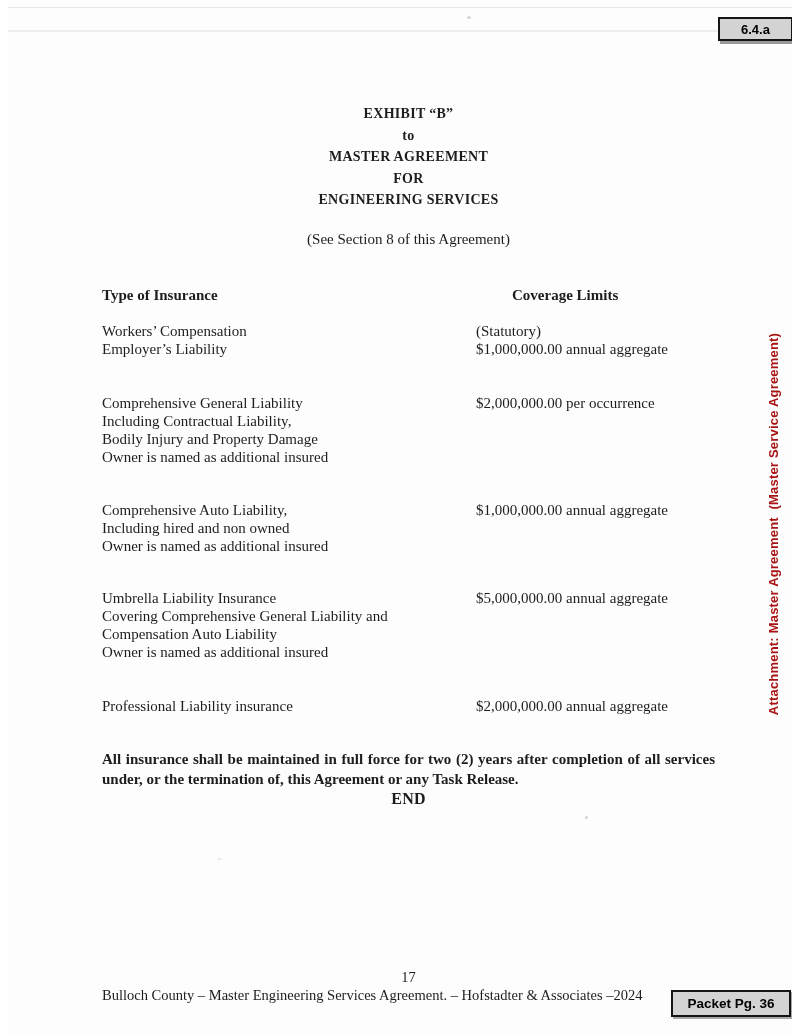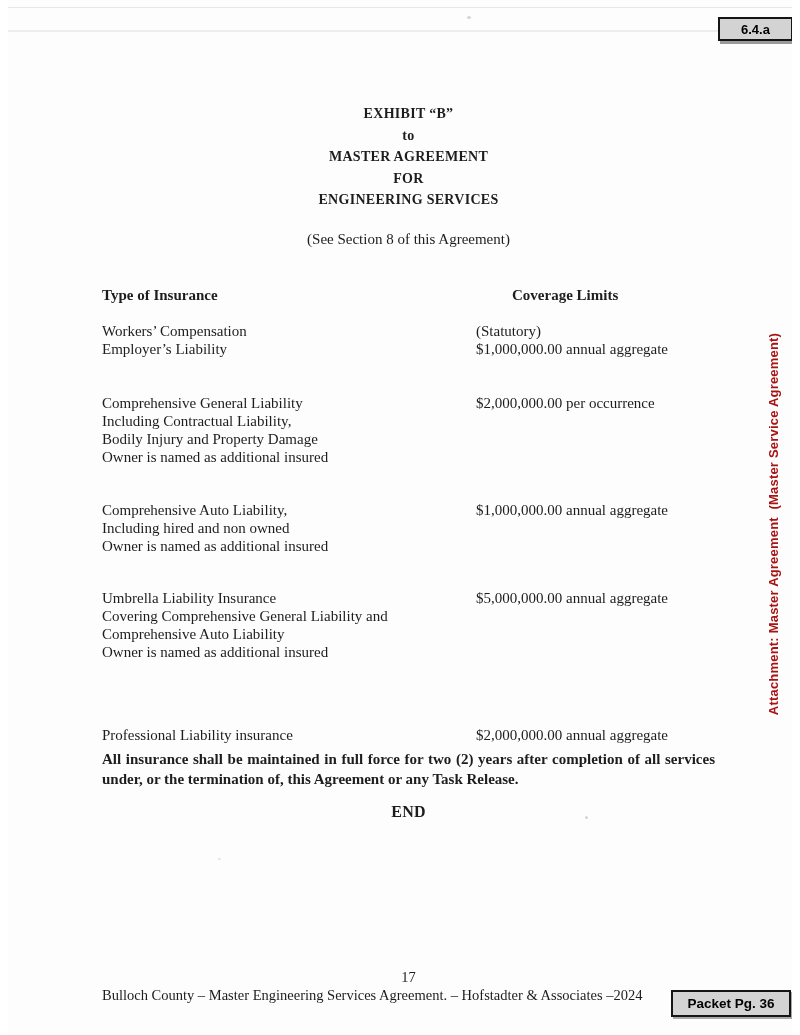--- a/index.html
+++ b/index.html
@@ -39,21 +39,21 @@
     position:absolute;left:94px;width:612px;
     display:grid;grid-template-columns:374px 1fr;
     font-size:15px;line-height:18px;
   }
   .thead{font-weight:bold;gap:36px;}
   .cell > div{white-space:nowrap;}
 
   
   .closing{position:absolute;left:94px;top:750px;width:613px;}
   .closing-par{font-weight:bold;font-size:15px;line-height:19.5px;text-align:justify;margin:0;}
-  .end-label{font-weight:bold;font-size:16px;text-align:center;margin-top:14px;letter-spacing:.3px;}
+  .end-label{font-weight:bold;font-size:16px;text-align:center;margin-top:1px;letter-spacing:.3px;}
 
   
   .page-number{position:absolute;left:94px;top:969px;width:613px;text-align:center;font-size:14.5px;}
   .footer-line{position:absolute;left:94px;top:987px;font-size:14.5px;white-space:nowrap;}
 
   
   .sidebar-text{
     position:absolute;left:765px;top:524px;
     transform:translate(-50%,-50%) rotate(-90deg);
     white-space:pre;font-family:"Liberation Sans", sans-serif;
@@ -122,29 +122,29 @@
     </div>
     <div class="cell limit">
       <div>$1,000,000.00 annual aggregate</div>
     </div>
   </div>
 
   <div class="row" style="top:589px">
     <div class="cell type">
       <div>Umbrella Liability Insurance</div>
       <div>Covering Comprehensive General Liability and</div>
-      <div>Comprehensive Auto Liability</div>
+      <div>Compensation Auto Liability</div>
       <div>Owner is named as additional insured</div>
     </div>
     <div class="cell limit">
       <div>$5,000,000.00 annual aggregate</div>
     </div>
   </div>
 
-  <div class="row" style="top:726px">
+  <div class="row" style="top:697px">
     <div class="cell type">
       <div>Professional Liability insurance</div>
     </div>
     <div class="cell limit">
       <div>$2,000,000.00 annual aggregate</div>
     </div>
   </div>
 
   <div class="closing">
     <p class="closing-par">All insurance shall be maintained in full force for two (2) years after completion of all services under, or the termination of, this Agreement or any Task Release.</p>

